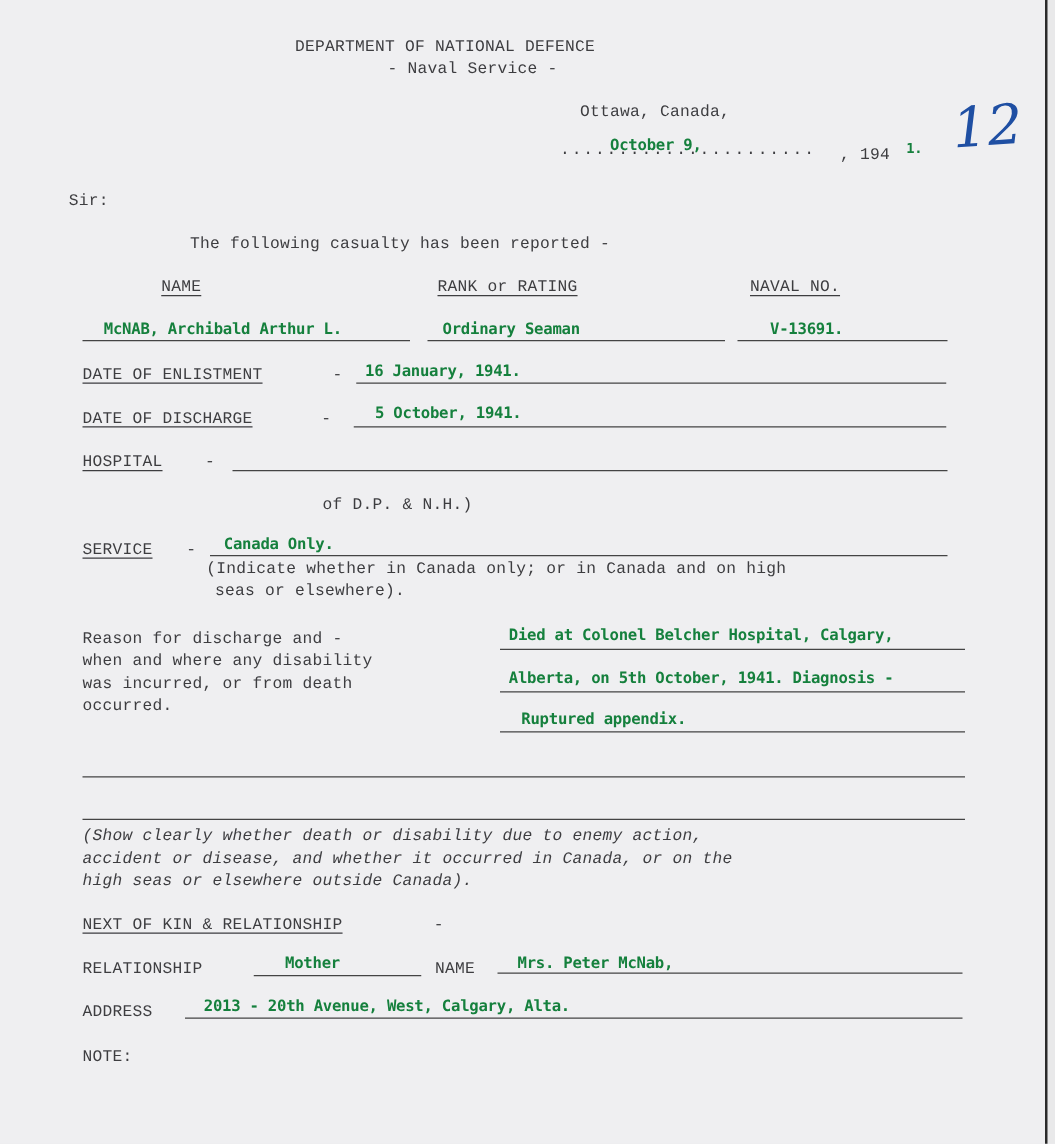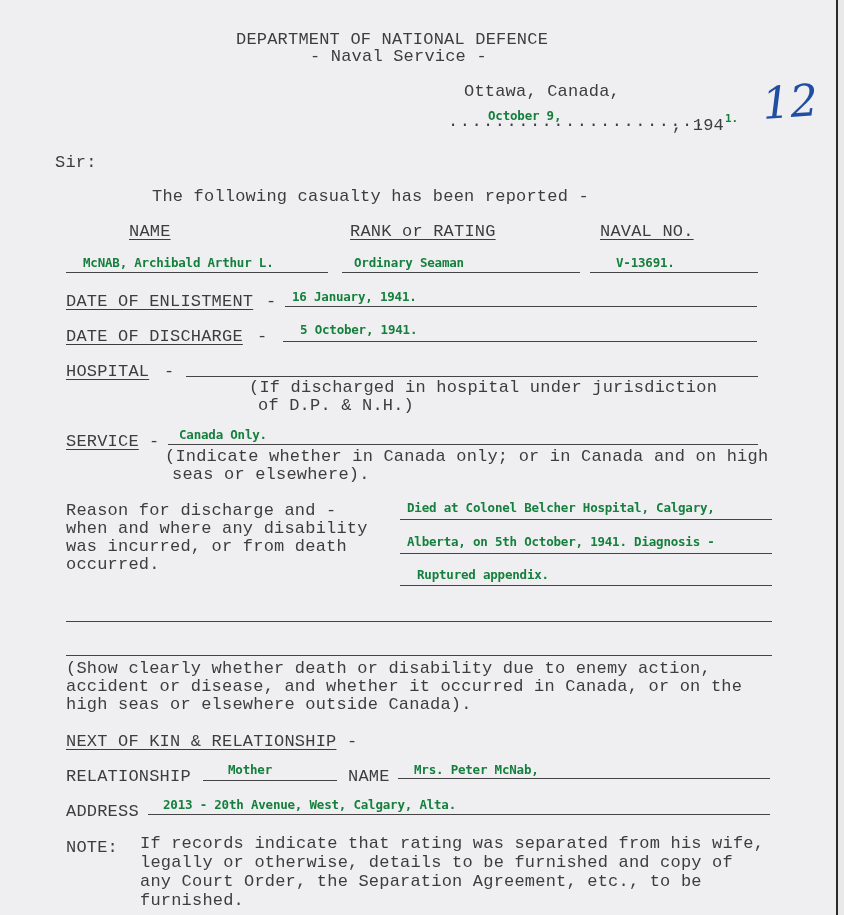--- a/index.html
+++ b/index.html
@@ -9,21 +9,21 @@
     font-family: "Liberation Mono", "DejaVu Sans Mono", monospace;
     color: #3a3a3c;
   }
   .page {
     position: relative;
     width: 836px; height: 915px;
     background: #efeff1;
     border-right: 2px solid #2b2b2b;
   }
   .abs { position: absolute; white-space: nowrap; }
-  .type { font-size: 17px; letter-spacing: 0.2px; color: #3d3d40; }
+  .type { font-size: 13px; letter-spacing: 0.2px; color: #3d3d40; }
   .fill { font-family: "DejaVu Sans Mono", "Liberation Mono", monospace; font-weight: bold; font-size: 12.5px; color: #15803d; letter-spacing: -0.2px; }
   .ul { text-decoration: underline; text-underline-offset: 3px; }
   .line { position: absolute; border-bottom: 1.5px solid #444; height: 0; }
   .mark { position: absolute; color: #1f4fa3; font-family: "DejaVu Serif", serif; font-size: 44px; font-style: italic; transform: rotate(-4deg); }
 </style>
 </head>
 <body>
 
 <div class="page">
 
@@ -57,21 +57,20 @@
   <div class="line" style="left:285px; top:306px; width:472px;"></div>
 
   <div class="abs type ul" style="left:66px; top:327px;">DATE OF DISCHARGE</div>
   <div class="abs type" style="left:257px; top:327px;">-</div>
   <div class="abs fill" style="left:300px; top:322px;">5 October, 1941.</div>
   <div class="line" style="left:283px; top:341px; width:474px;"></div>
 
   <div class="abs type ul" style="left:66px; top:362px;">HOSPITAL</div>
   <div class="abs type" style="left:164px; top:362px;">-</div>
   <div class="line" style="left:186px; top:376px; width:572px;"></div>
-  <div class="abs type" style="left:249px; top:378px;">(If discharged in hospital under jurisdiction</div>
   <div class="abs type" style="left:258px; top:396px;">of D.P. &amp; N.H.)</div>
 
   <div class="abs type ul" style="left:66px; top:432px;">SERVICE</div>
   <div class="abs type" style="left:149px; top:432px;">-</div>
   <div class="abs fill" style="left:179px; top:427px;">Canada Only.</div>
   <div class="line" style="left:168px; top:444px; width:590px;"></div>
   <div class="abs type" style="left:165px; top:447px;">(Indicate whether in Canada only; or in Canada and on high</div>
   <div class="abs type" style="left:172px; top:465px;">seas or elsewhere).</div>
 
   <div class="abs type" style="left:66px; top:502px; line-height:18px;">
@@ -83,41 +82,35 @@
   <div class="abs fill" style="left:407px; top:500px;">Died at Colonel Belcher Hospital, Calgary,</div>
   <div class="line" style="left:400px; top:519px; width:372px;"></div>
   <div class="abs fill" style="left:407px; top:534px;">Alberta, on 5th October, 1941. Diagnosis -</div>
   <div class="line" style="left:400px; top:553px; width:372px;"></div>
   <div class="abs fill" style="left:407px; top:567px;margin-left:10px;">Ruptured appendix.</div>
   <div class="line" style="left:400px; top:585px; width:372px;"></div>
 
   <div class="line" style="left:66px; top:621px; width:706px;"></div>
   <div class="line" style="left:66px; top:655px; width:706px;"></div>
 
-  <div class="abs type" style="left:66px; top:660px; line-height:18px;">
+  <div class="abs type" style="left:66px; top:660px; line-height:18px;font-style:italic;">
     <div>(Show clearly whether death or disability due to enemy action,</div>
     <div>accident or disease, and whether it occurred in Canada, or on the</div>
     <div>high seas or elsewhere outside Canada).</div>
   </div>
 
   <div class="abs type ul" style="left:66px; top:732px;">NEXT OF KIN &amp; RELATIONSHIP</div>
   <div class="abs type" style="left:347px; top:732px;">-</div>
 
   <div class="abs type" style="left:66px; top:767px;">RELATIONSHIP</div>
   <div class="abs fill" style="left:228px; top:762px;">Mother</div>
   <div class="line" style="left:203px; top:780px; width:134px;"></div>
   <div class="abs type" style="left:348px; top:767px;">NAME</div>
   <div class="abs fill" style="left:414px; top:762px;">Mrs. Peter McNab,</div>
   <div class="line" style="left:398px; top:778px; width:372px;"></div>
 
   <div class="abs type" style="left:66px; top:802px;">ADDRESS</div>
   <div class="abs fill" style="left:163px; top:797px;">2013 - 20th Avenue, West, Calgary, Alta.</div>
   <div class="line" style="left:148px; top:814px; width:622px;"></div>
 
   <div class="abs type" style="left:66px; top:838px;">NOTE:</div>
-  <div class="abs type" style="left:140px; top:834px; line-height:19px;">
-    <div>If records indicate that rating was separated from his wife,</div>
-    <div>legally or otherwise, details to be furnished and copy of</div>
-    <div>any Court Order, the Separation Agreement, etc., to be</div>
-    <div>furnished.</div>
-  </div>
 
 </div>
 
 </body></html>

